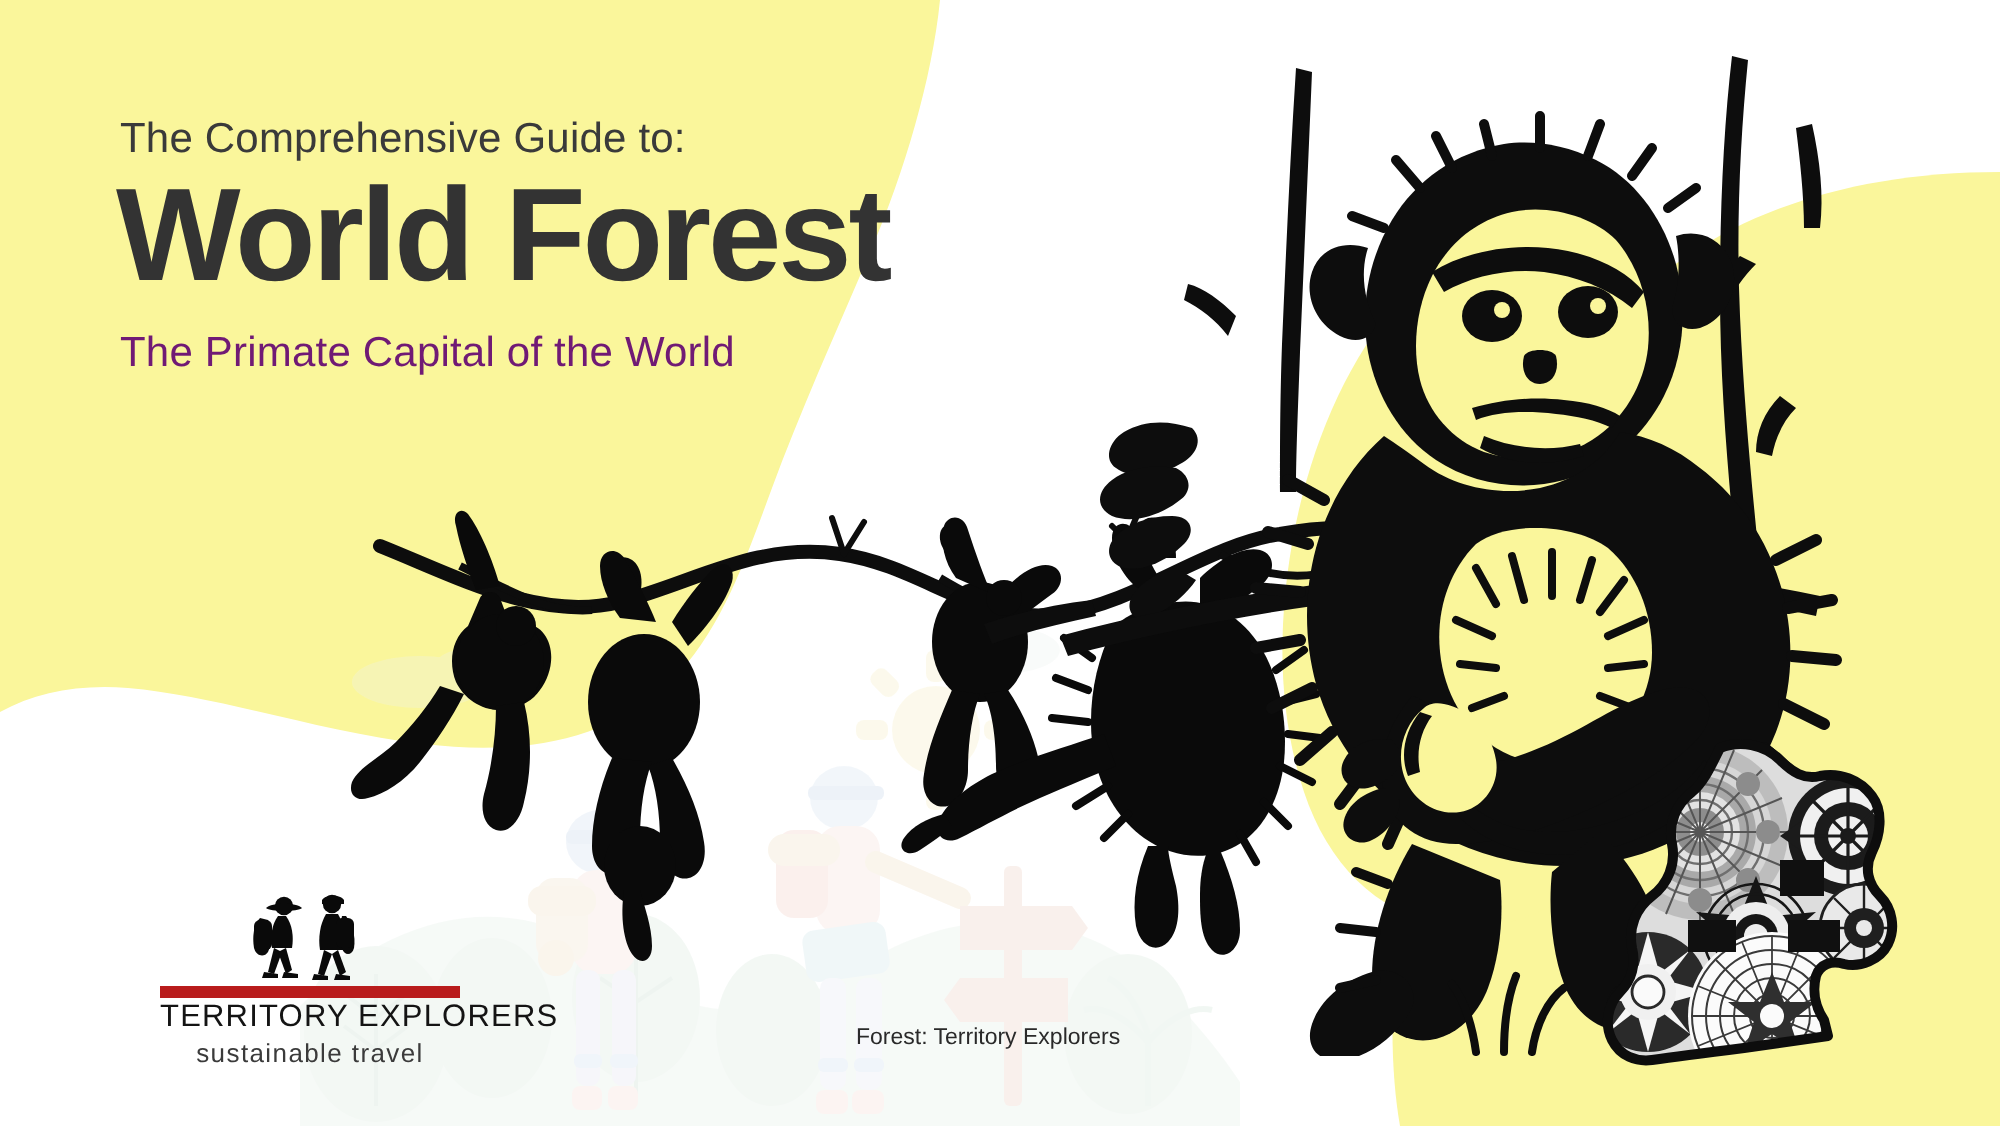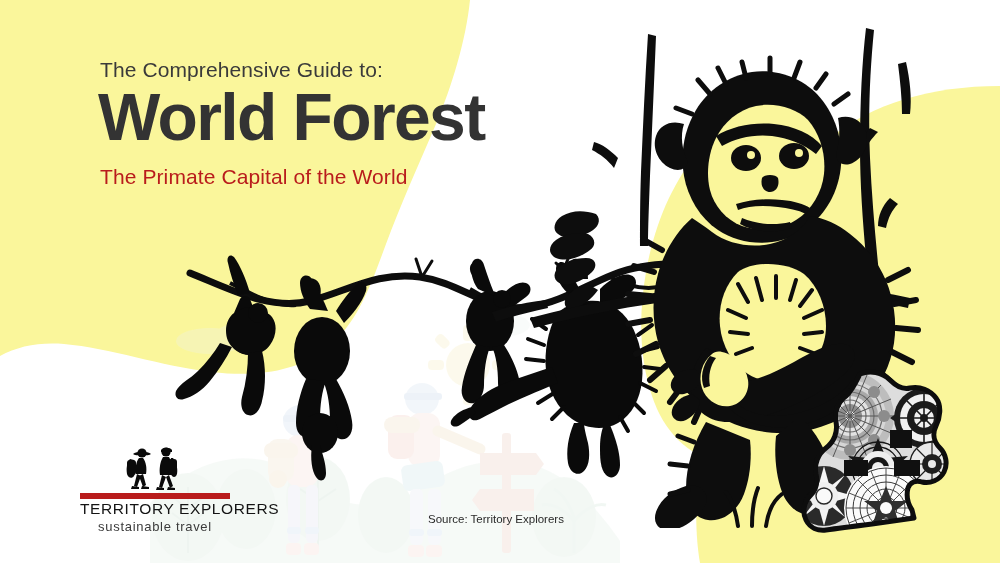--- a/index.html
+++ b/index.html
@@ -48,21 +48,20 @@
   #chimp-art   { left: 470px; top: 18px;  width: 520px; height: 510px; }
   #vine-art    { left: 170px; top: 255px; width: 520px; height: 250px; }
   #map-art     { left: 790px; top: 368px; width: 180px; height: 185px; }
 
   
   .text-block {
     position: absolute;
     left: 58px;
     top: 58px;
     z-index: 6;
-    margin-left: 40px;
   }
   .eyebrow {
     font-size: 21px;
     font-weight: 400;
     color: #3a3a3a;
     letter-spacing: 0.1px;
     margin: 0 0 4px 2px;
   }
   .title {
     font-size: 66px;
@@ -70,21 +69,21 @@
     color: #333333;
     line-height: 0.96;
     letter-spacing: -1.6px;
     margin: 0;
     white-space: nowrap;
   }
   .title .line2 { display: block; }
   .subtitle {
     font-size: 21px;
     font-weight: 400;
-    color: #b91c1c;
+    color: #701a75;
     margin: 16px 0 0 2px;
     letter-spacing: 0.1px;
   }
 
   
   #logo {
     position: absolute;
     left: 80px;
     top: 444px;
     width: 150px;
@@ -659,16 +658,16 @@
           <path d="M77,43 L84,44 L84,46 L76,46 Z"></path>
           <path d="M88,43 L95,44 L95,46 L87,46 Z"></path>
         </g>
       </svg>
     </div>
     <div class="logo-name">TERRITORY EXPLORERS</div>
     <div class="logo-tag">sustainable travel</div>
   </div>
 
   <div id="credit">
-    <div>Source: Territory Explorers</div>
+    <div>Forest: Territory Explorers</div>
   </div>
 
 </div>
 
 </body></html>

